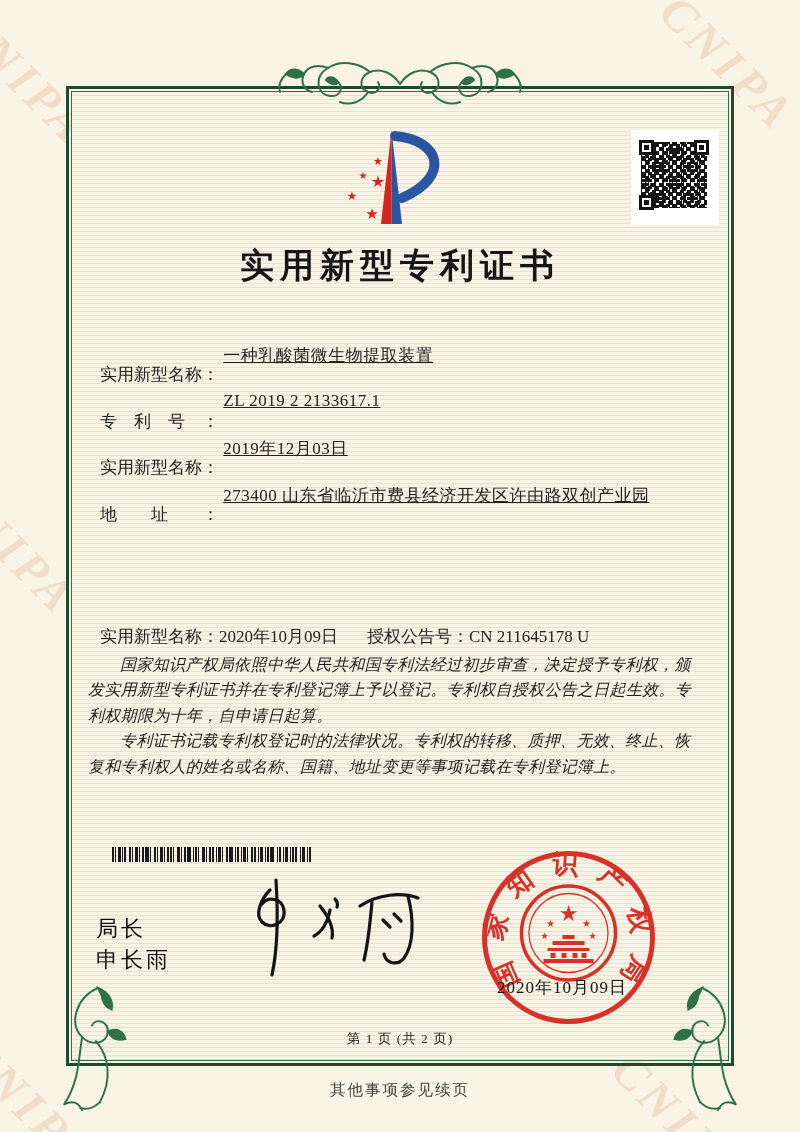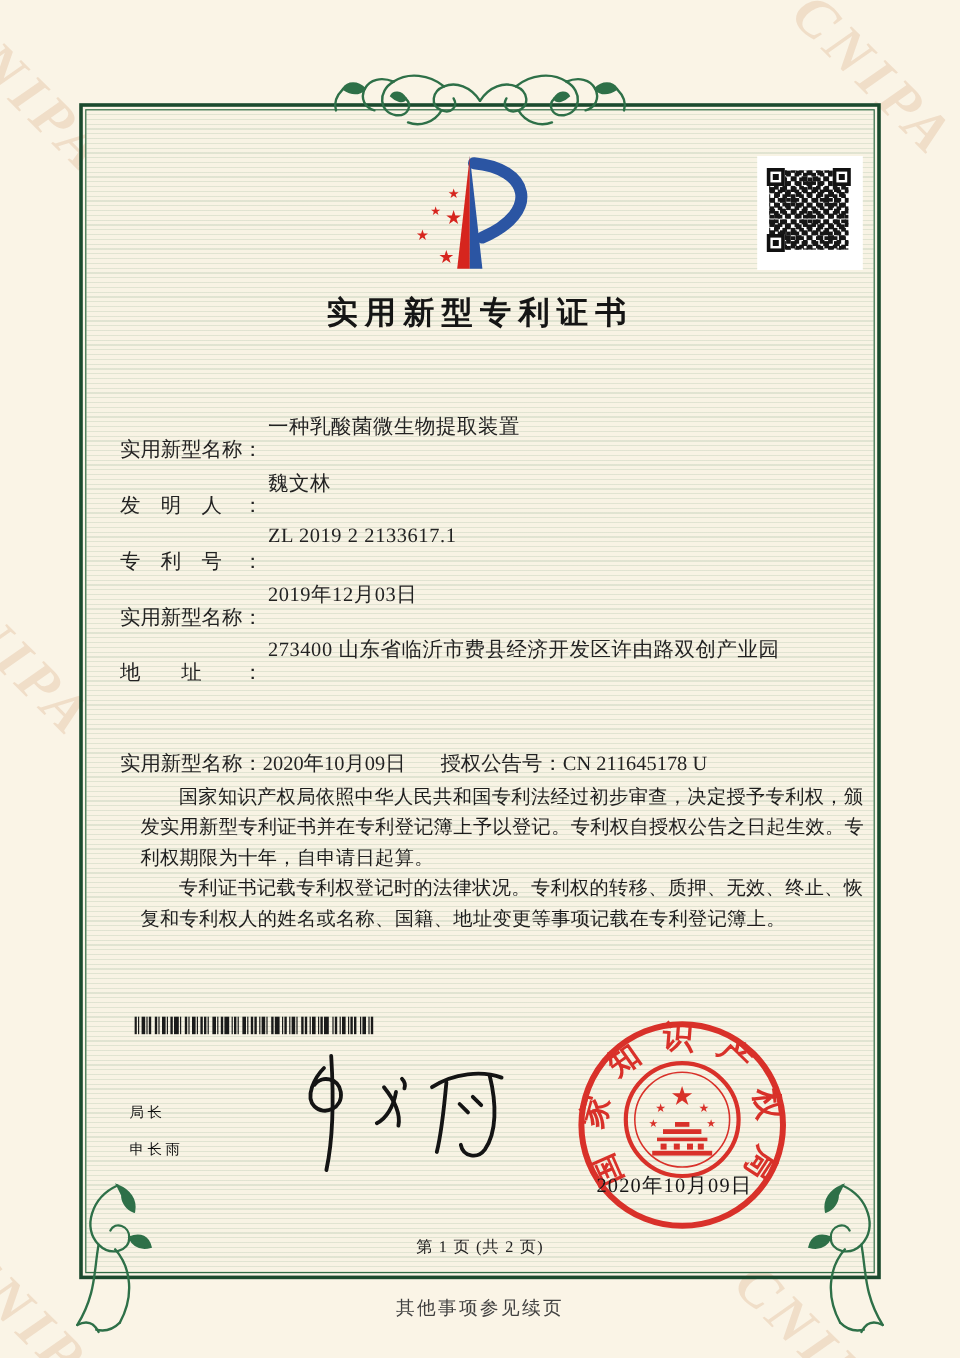--- a/index.html
+++ b/index.html
@@ -47,44 +47,44 @@
     position:absolute; left:10px; top:12px; width:66px; height:66px;
     background:
       repeating-conic-gradient(#161616 0% 25%, rgba(0,0,0,0) 0% 50%) 0px 0px / 9px 9px,
       repeating-conic-gradient(#161616 0% 25%, rgba(0,0,0,0) 0% 50%) 4px 2px / 7px 7px;
   }
   .finder{position:absolute; width:15px; height:15px; background:#fff; border:3px solid #111; box-sizing:border-box;}
   .finder::after{content:""; position:absolute; inset:2px; background:#111;}
   .finder.tl{left:-2px; top:-2px;} .finder.tr{right:-2px; top:-2px;} .finder.bl{left:-2px; bottom:-2px;}
   .title{
     position:absolute; left:0; top:243px; width:100%; text-align:center; z-index:4;
-    font-size:26px; font-weight:bold; letter-spacing:6px; color:#151515;
+    font-size:34px; font-weight:bold; letter-spacing:6px; color:#151515;
   }
   
   .fields{position:absolute; left:100px; top:344px; width:610px; z-index:4; font-size:17px;}
   .frow{height:46.5px;}
   .flabel{
     display:inline-block; width:119px; vertical-align:top;
     text-align:justify; text-align-last:justify;margin-top:19px;
   }
-  .fvalue{display:inline-block; vertical-align:top; margin-left:0px; letter-spacing:.5px;}
+  .fvalue{display:inline-block; vertical-align:top; margin-left:0px; letter-spacing:.5px;text-decoration:underline;}
   .grant-row{position:absolute; left:100px; top:625px; width:610px; z-index:4; font-size:17px;}
   .grant-no{position:absolute; left:267px; top:0;}
   
   .paras{
-    position:absolute; left:117px; top:652px; width:606px; z-index:4;
-    font-size:16px; line-height:25.4px; letter-spacing:.3px; color:#1d1d1d;
+    position:absolute; left:88px; top:652px; width:606px; z-index:4;
+    font-size:16px; line-height:25.4px; letter-spacing:.3px; color:#1d1d1d;font-style:italic;
   }
   .paras p{margin:0; text-indent:2em;}
   
   .barcode{position:absolute; left:112px; top:847px; z-index:4;}
   .commissioner{
-    position:absolute; left:108px; top:913px; z-index:4;
-    font-family:Liberation Mono, monospace;
-    font-size:12px; letter-spacing:3px; line-height:31px; color:#111;
+    position:absolute; left:96px; top:913px; z-index:4;
+    font-family:Liberation Sans, sans-serif;
+    font-size:22px; letter-spacing:3px; line-height:31px; color:#111;
   }
   .signature{position:absolute; left:232px; top:872px; z-index:5;}
   .seal{position:absolute; left:478px; top:847px; z-index:5; opacity:.93;}
   .seal-date{
     position:absolute; left:497px; top:976px; z-index:6;
     font-size:17px; letter-spacing:1px; color:#161616;
   }
   .page-indicator{
     position:absolute; left:0; top:1030px; width:100%; text-align:center; z-index:4;
     font-size:13.5px; letter-spacing:1px;
@@ -171,24 +171,20 @@
       <div class="finder bl"></div>
     </div>
   </div>
 
   <div class="title">实用新型专利证书</div>
 
   <div class="fields">
     <div class="frow">
       <span class="flabel">实用新型名称：</span>
       <span class="fvalue">一种乳酸菌微生物提取装置</span>
-    </div>
-    <div class="frow">
-      <span class="flabel">发明人：</span>
-      <span class="fvalue">魏文林</span>
     </div>
     <div class="frow">
       <span class="flabel">专利号：</span>
       <span class="fvalue">ZL 2019 2 2133617.1</span>
     </div>
     <div class="frow">
       <span class="flabel">实用新型名称：</span>
       <span class="fvalue">2019年12月03日</span>
     </div>
     <div class="frow">

